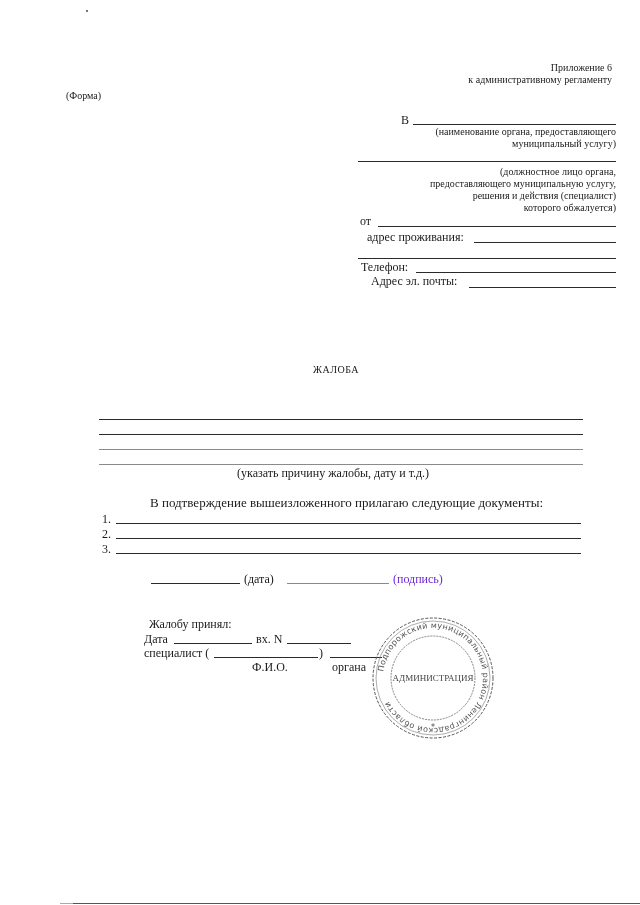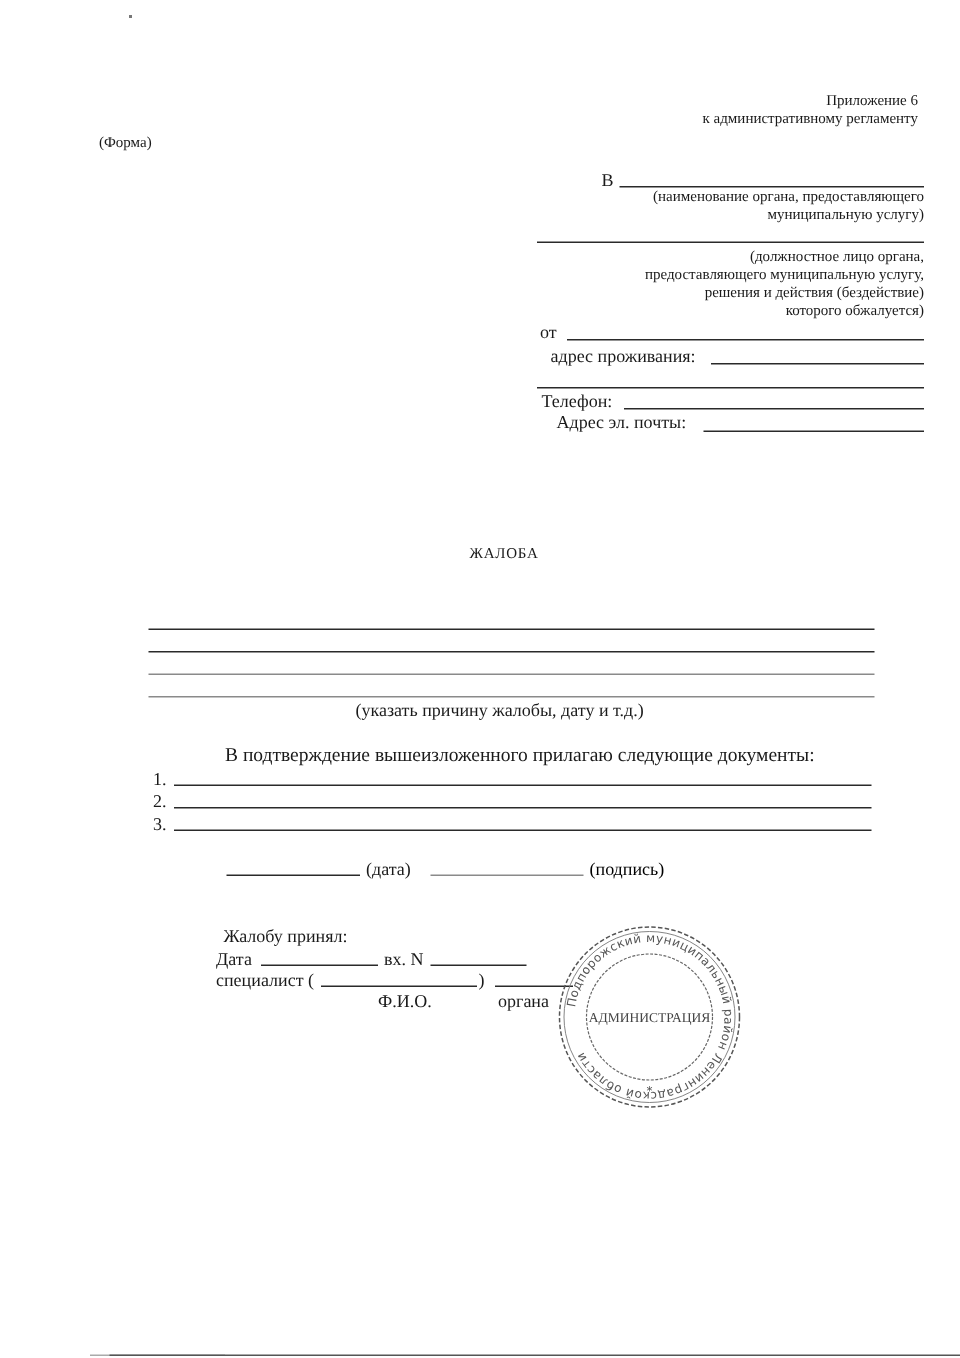--- a/index.html
+++ b/index.html
@@ -23,26 +23,26 @@
 
 <div class="dot" style="left:86px;top:10px;"></div>
 
 <div class="abs small right" style="right:28px;top:62px;">Приложение 6</div>
 <div class="abs small right" style="right:28px;top:74px;">к административному регламенту</div>
 <div class="abs small sans" style="left:66px;top:90px;">(Форма)</div>
 
 <div class="abs norm" style="left:401px;top:113px;">В</div>
 <div class="line" style="left:413px;top:124px;width:203px;"></div>
 <div class="abs small right" style="right:24px;top:126px;">(наименование органа, предоставляющего</div>
-<div class="abs small right" style="right:24px;top:138px;">муниципальную услугу)</div>
+<div class="abs small right" style="right:24px;top:138px;">муниципальный услугу)</div>
 
 <div class="line" style="left:358px;top:161px;width:258px;"></div>
 <div class="abs small right" style="right:24px;top:166px;">(должностное лицо органа,</div>
 <div class="abs small right" style="right:24px;top:178px;">предоставляющего муниципальную услугу,</div>
-<div class="abs small right" style="right:24px;top:190px;">решения и действия (бездействие)</div>
+<div class="abs small right" style="right:24px;top:190px;">решения и действия (специалист)</div>
 <div class="abs small right" style="right:24px;top:202px;">которого обжалуется)</div>
 
 <div class="abs norm" style="left:360px;top:214px;">от</div>
 <div class="line" style="left:378px;top:226px;width:238px;"></div>
 
 <div class="abs norm" style="left:367px;top:230px;">адрес проживания:</div>
 <div class="line" style="left:474px;top:242px;width:142px;"></div>
 <div class="line" style="left:358px;top:258px;width:258px;"></div>
 
 <div class="abs norm" style="left:361px;top:260px;">Телефон:</div>
@@ -63,21 +63,21 @@
 <div class="abs norm" style="left:102px;top:512px;">1.</div>
 <div class="line" style="left:116px;top:523px;width:465px;"></div>
 <div class="abs norm" style="left:102px;top:527px;">2.</div>
 <div class="line" style="left:116px;top:538px;width:465px;"></div>
 <div class="abs norm" style="left:102px;top:542px;">3.</div>
 <div class="line" style="left:116px;top:553px;width:465px;"></div>
 
 <div class="line" style="left:151px;top:583px;width:89px;"></div>
 <div class="abs norm" style="left:244px;top:572px;">(дата)</div>
 <div class="line gray" style="left:287px;top:583px;width:102px;"></div>
-<div class="abs norm" style="left:393px;top:572px;color:#000000;">(подпись)</div>
+<div class="abs norm" style="left:393px;top:572px;color:#6d28d9;">(подпись)</div>
 
 <div class="abs norm" style="left:149px;top:617px;">Жалобу принял:</div>
 <div class="abs norm" style="left:144px;top:632px;">Дата</div>
 <div class="line" style="left:174px;top:643px;width:78px;"></div>
 <div class="abs norm" style="left:256px;top:632px;">вх. N</div>
 <div class="line" style="left:287px;top:643px;width:64px;"></div>
 
 <div class="abs norm" style="left:144px;top:646px;">специалист (</div>
 <div class="line" style="left:214px;top:657px;width:104px;"></div>
 <div class="abs norm" style="left:319px;top:646px;">)</div>

